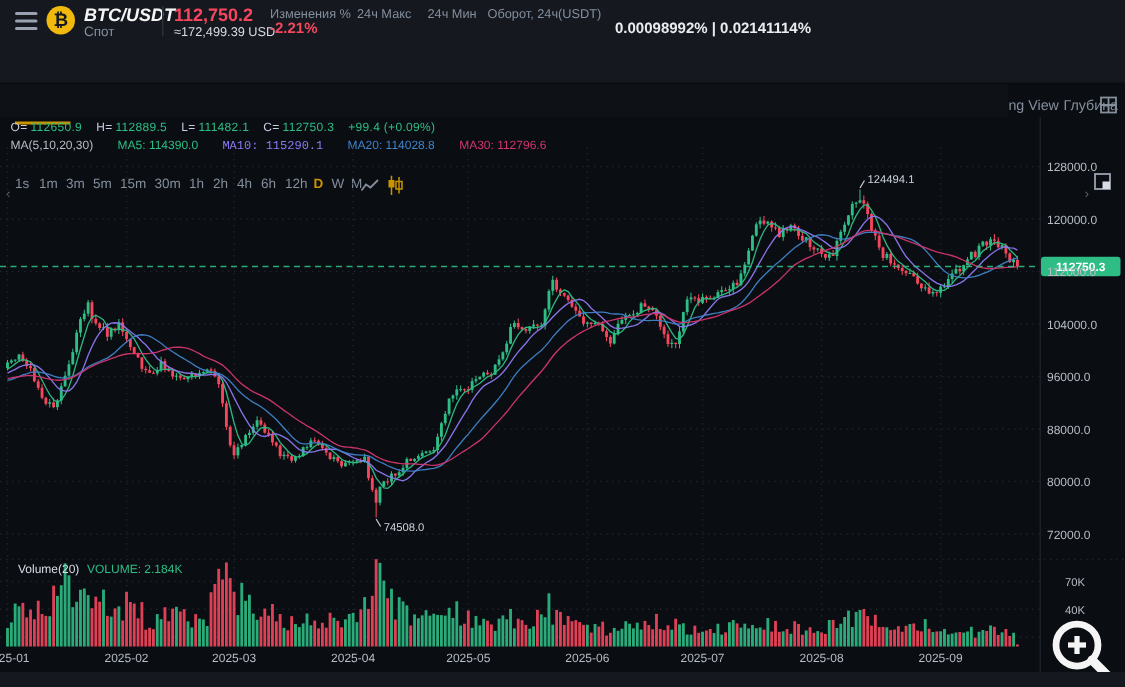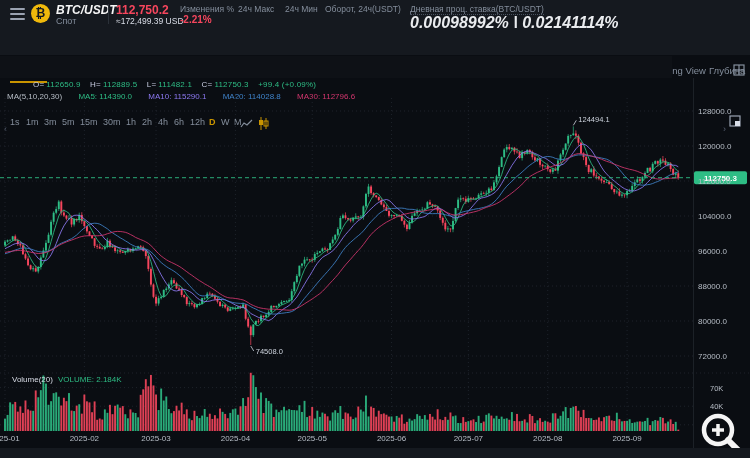--- a/index.html
+++ b/index.html
@@ -18,47 +18,47 @@
   #coin { left:31px; top:4px; width:19px; height:19px; border-radius:50%; background:#f0b90b;
           color:#15191f; font-weight:bold; font-size:12px; text-align:center; line-height:19px; }
   #sym   { left:56px; top:3px; font-size:12px; font-weight:bold; color:#f5f5f5;font-style:italic; }
   #mkt   { left:56px; top:16px; font-size:9px; }
   #hdr-div { left:108px; top:4px; width:1px; height:20px; background:#2b3139; }
   #price     { left:116px; top:3px; font-size:12px; font-weight:bold; }
   #price-usd { left:116px; top:16px; font-size:8.5px; color:#d8dce6; }
   .stat { top:4px; font-size:8.5px; }
   .stat-v { top:14px; font-size:10px; font-weight:bold; }
   #rate-l { left:410px; top:4px; font-size:8.5px; border-bottom:1px dotted #4a5361; cursor:help; }
-  #rate-v { left:410px; top:14px; font-size:16px; font-weight:bold; color:#eaecef;font-style:italic; }
+  #rate-v { left:410px; top:14px; font-size:10px; font-weight:bold; color:#eaecef; }
 
   
   #tabsrow { left:0; top:28px; width:750px; height:28px; background:#15191f; border-bottom:1px solid #0a0d12; }
   .tab { top:36px; font-size:10.5px; color:#b7bdc6; cursor:pointer; }
   .tab.active { color:#f5f5f5; font-weight:bold; }
   #tab-underline { top:53px; height:2px; background:#c99400; }
   .rtab { top:37px; font-size:9.5px; color:#848e9c; cursor:pointer; }
   .rtab.active { color:#f0b90b; }
   #grid-icon { left:733px; top:36px; cursor:pointer; }
 
   
   #toolbar { left:0; top:56px; width:672px; height:22px; background:#0e1116; }
   .tf { top:61px; font-size:9px; color:#848e9c; cursor:pointer; }
   .tf.active { color:#c99400; font-weight:bold; }
   #line-icon { left:240px; top:62px; cursor:pointer; }
   #candle-icon { left:257px; top:61px; cursor:pointer; }
   #shot-icon { left:729px; top:59px; cursor:pointer; }
   .chev { font-size:9px; color:#5a6374; cursor:pointer; }
 
   
-  #ohlc-row { left:7px; top:80px; font-size:8px; letter-spacing:.2px; color:#c7cce0;margin-left:26px; }
+  #ohlc-row { left:7px; top:80px; font-size:8px; letter-spacing:.2px; color:#c7cce0; }
   #ohlc-row span { margin-right:2px; }
   #ohlc-row .val { color:#2ebd85; margin-right:7px; }
   #ma-row { left:7px; top:92px; font-size:8px; color:#b7bdc6; }
   #ma-row span { margin-right:14px; }
-  .c-ma5 { color:#2ebd85; } .c-ma10 { color:#8d79f2; }
+  .c-ma5 { color:#2ebd85; } .c-ma10 { color:#8d79f2;font-family:Liberation Mono, monospace; }
   .c-ma20 { color:#3f83c9; } .c-ma30 { color:#d3366e; }
 
   #chart-svg { left:0; top:78px; }
   #footer { left:0; top:448px; width:750px; height:10px; background:#15191f; }
 </style>
 </head>
 <body>
 
 <div id="stage">
 
@@ -76,21 +76,20 @@
     <div id="price-usd" class="abs">≈172,499.39 USD</div>
 
     <div class="abs stat grey" style="left:180px">Изменения %</div>
     <div class="abs stat-v red" style="left:180px">-2.21%</div>
     <div class="abs stat grey" style="left:238px">24ч Макс</div>
     <div class="abs stat-v white" style="left:238px">113,436.9</div>
     <div class="abs stat grey" style="left:285px">24ч Мин</div>
     <div class="abs stat-v white" style="left:285px">111,482.1</div>
     <div class="abs stat grey" style="left:325px">Оборот, 24ч(USDT)</div>
     <div class="abs stat-v white" style="left:325px">1,198,038,917.88</div>
-    <div id="rate-l" class="abs grey">Дневная проц. ставка(BTC/USDT)</div>
     <div id="rate-v" class="abs">0.00098992% | 0.02141114%</div>
   </div>
 
   <div id="tabsrow" class="abs">
     <div class="abs tab active" style="left:10px">График</div>
     <div class="abs tab" style="left:55px">Обзор</div>
     <div class="abs tab" style="left:93px">Данные</div>
     <div class="abs tab" style="left:138px">Лента новостей</div>
     <div class="abs tab" style="left:222px">Торговый анализ</div>
     <div id="tab-underline" class="abs" style="left:10px;width:37px"></div>

